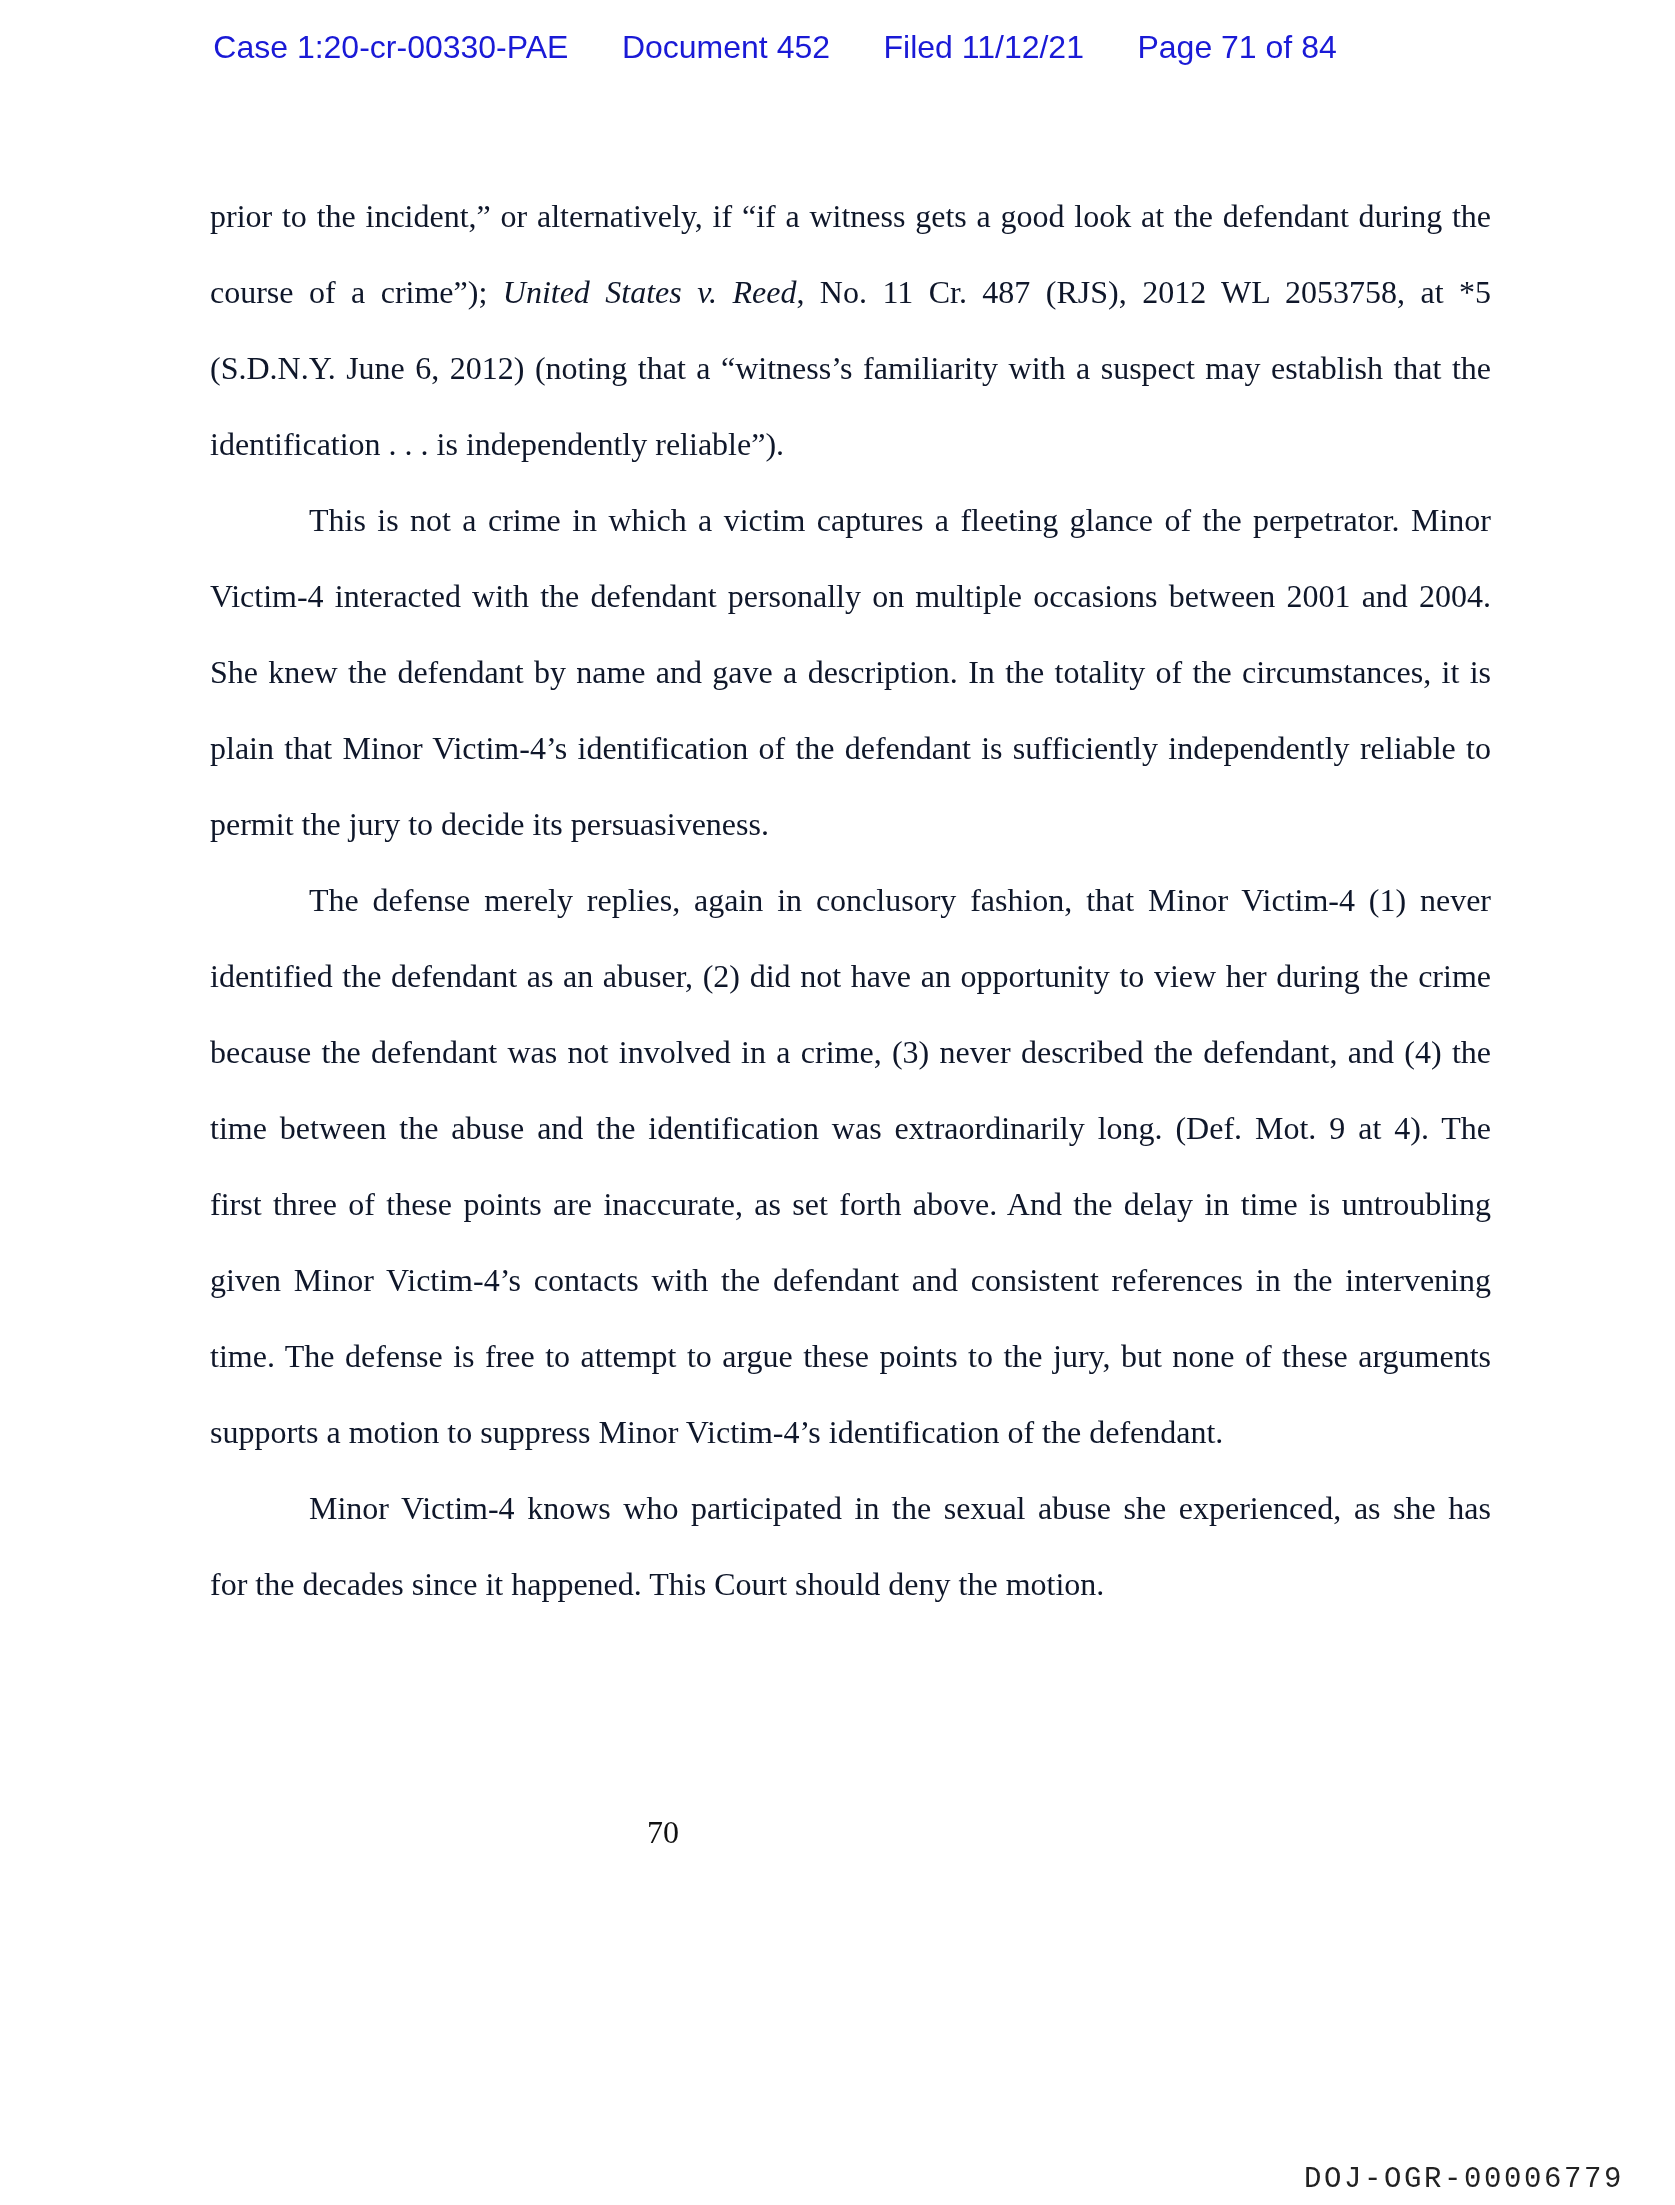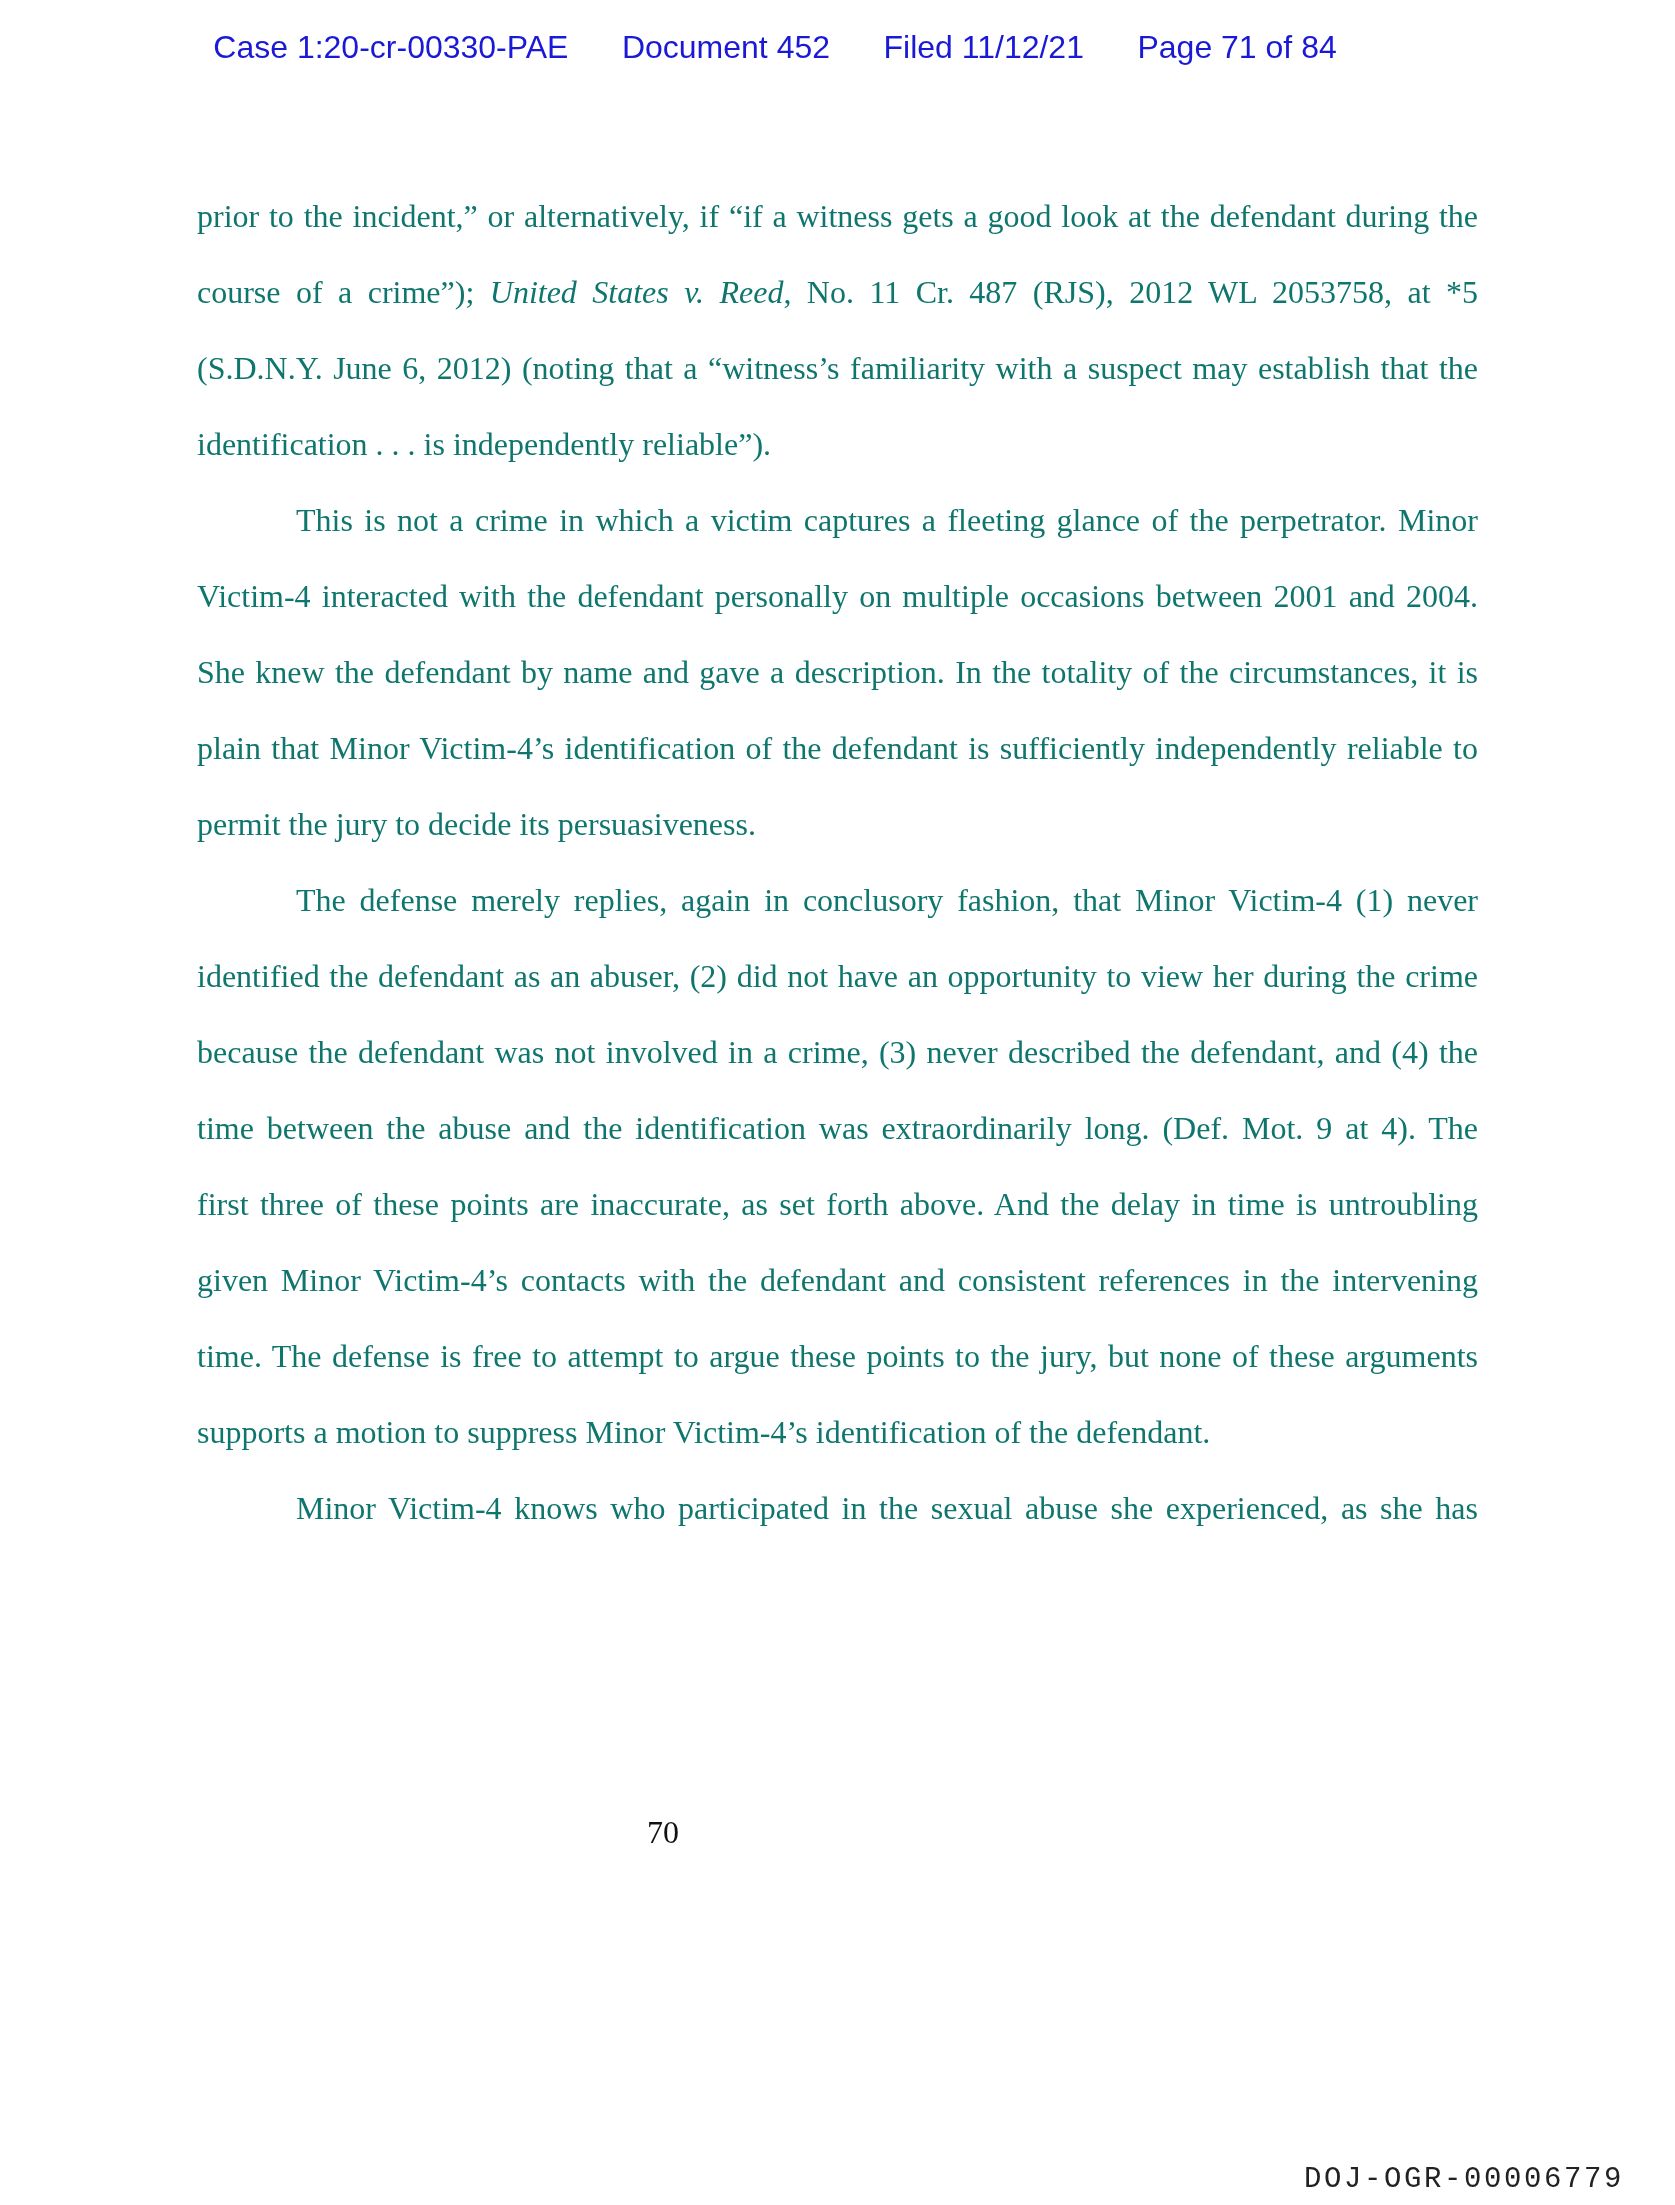--- a/index.html
+++ b/index.html
@@ -23,26 +23,26 @@
     font-size: 32px;
     color: #1a1ad6;
     white-space: nowrap;
   }
   .header span {
     display: inline-block;
     margin: 0 22.3px;
   }
   .body-text {
     position: absolute;
-    left: 197px;
+    left: 210px;
     top: 187px;
     width: 1281px;
     font-family: "Liberation Serif", serif;
     font-size: 32px;
-    color: #0f766e;
+    color: #0f172a;
   }
   .line {
     display: block;
     height: 76px;
     line-height: 59px;
     text-align: justify;
     text-align-last: justify;
     white-space: nowrap;
     overflow: visible;
   }
@@ -147,19 +147,22 @@
         <span class="inner"><span>time.  The defense is free to attempt to argue these points to the jury, but none of these arguments</span></span>
       </div>
       <div class="line last">
         <span class="inner"><span>supports a motion to suppress Minor Victim-4’s identification of the defendant.</span></span>
       </div>
     </div>
     <div>
       <div class="line indent">
         <span class="inner"><span>Minor Victim-4 knows who participated in the sexual abuse she experienced, as she has</span></span>
       </div>
+      <div class="line last">
+        <span class="inner"><span>for the decades since it happened.  This Court should deny the motion.</span></span>
+      </div>
     </div>
   </div>
 
 <div class="page-number">70</div>
 
 <div class="bates">DOJ-OGR-00006779</div>
 
 
 </body></html>

